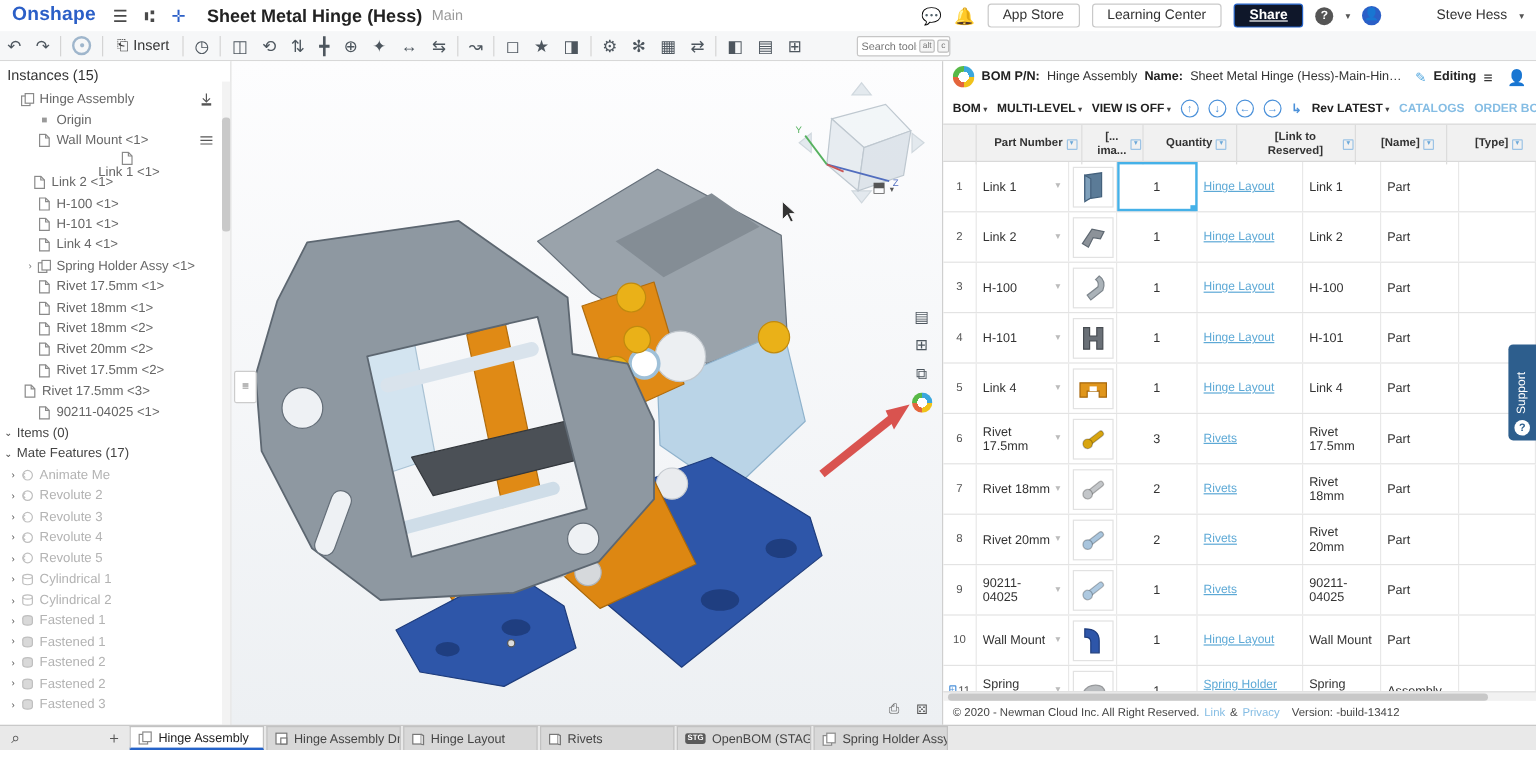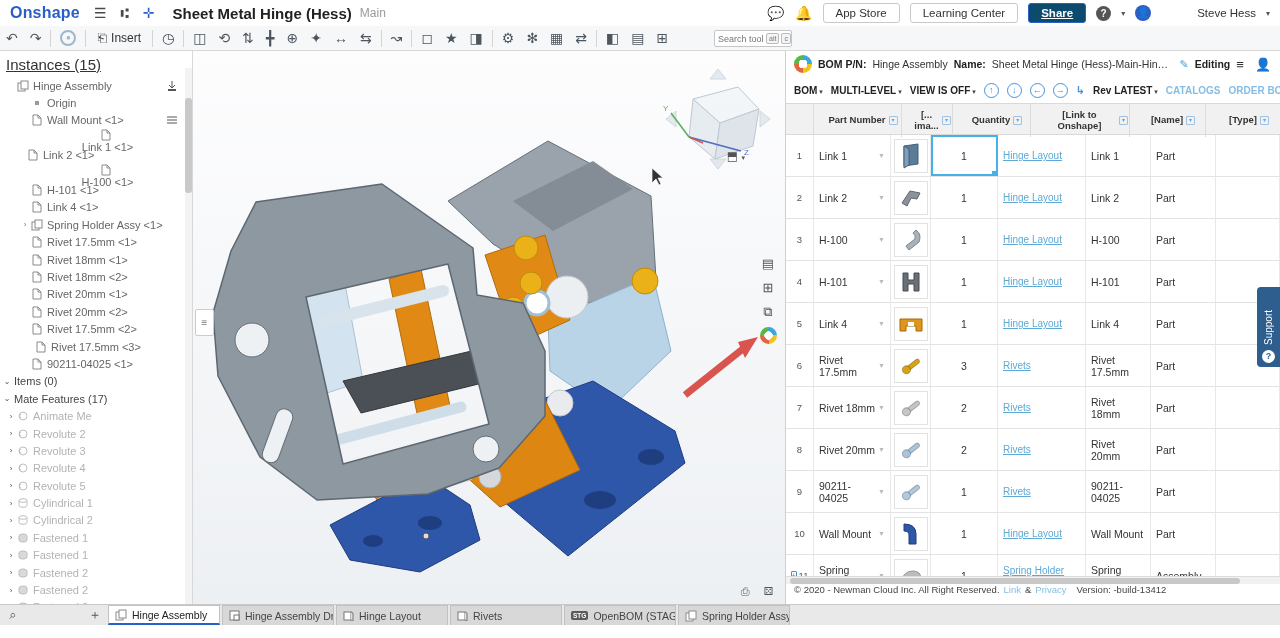--- a/index.html
+++ b/index.html
@@ -7,40 +7,40 @@
     font-family:"Liberation Sans","DejaVu Sans",sans-serif; }
 
   
   #app-header { position:absolute; left:0; top:0; width:1280px; height:26px; background:#fff; display:flex; align-items:center; }
   .logo { font-size:16px; font-weight:bold; color:#2b5fc7; margin-left:10px; letter-spacing:.2px; }
   .hdr-ic { color:#4a4a4a; font-size:14px; margin-left:14px; cursor:pointer; }
   .doc-title { font-size:15px; font-weight:bold; color:#222; margin-left:18px; }
   .doc-ws { font-size:12px; color:#9a9a9a; margin-left:8px; }
   .hdr-right { margin-left:auto; display:flex; align-items:center; gap:10px; padding-right:10px; }
   .hdr-btn { border:1px solid #c9c9c9; border-radius:3px; background:#fff; font-size:11.5px; color:#333; padding:3px 12px; cursor:pointer; }
-  .share-btn { background:#0c4a6e; border-color:#2563c9; color:#fff; font-weight:bold;text-decoration:underline; }
+  .share-btn { background:#0f172a; border-color:#2563c9; color:#fff; font-weight:bold;text-decoration:underline; }
   .help-circle { width:15px; height:15px; border-radius:50%; background:#555; color:#fff; font-size:10px; font-weight:bold; text-align:center; line-height:15px; }
   .caret { font-size:8px; color:#555; }
   .avatar { width:16px; height:16px; border-radius:50%; background:#2b5fc7; color:#fff; font-size:10px; text-align:center; line-height:16px; }
   .user-name { font-size:11.5px; color:#333;margin-left:36px; }
 
   
   #main-toolbar { position:absolute; left:0; top:26px; width:1280px; height:25px; background:#f6f7f8; border-bottom:1px solid #d8d8d8; display:flex; align-items:center; }
   .tb-ic { font-size:14px; color:#4d565e; padding:0 6px; cursor:pointer; }
   .tb-div { width:1px; height:17px; background:#d4d4d4; margin:0 3px; }
   .record { width:16px; height:16px; border-radius:50%; border:2px solid #9fb6cc; color:#9fb6cc; font-size:8px; text-align:center; line-height:12px; margin:0 6px; }
   .insert-btn { display:flex; align-items:center; gap:4px; font-size:12px; color:#333; padding:0 8px; cursor:pointer; }
   #tb-icons { display:flex; align-items:center; }
   #search-tools { position:absolute; left:714px; top:4px; width:78px; height:17px; border:1px solid #c6c6c6; border-radius:2px; background:#fff; display:flex; align-items:center; padding:0 3px; gap:2px; }
   #search-tools input { border:0; outline:0; width:46px; font-size:9px; color:#777; font-family:inherit; }
   .key-badge { border:1px solid #bbb; border-radius:2px; font-size:7px; color:#777; padding:0 2px; line-height:9px; background:#f4f4f4; }
 
   
   #left-panel { position:absolute; left:0; top:51px; width:193px; height:553px; background:#fff; border-right:1px solid #d8d8d8; overflow:hidden; }
-  .lp-header { font-size:15px; color:#333; padding:5px 0 4px 6px;text-decoration:underline; }
+  .lp-header { font-size:12px; color:#333; padding:5px 0 4px 6px; }
   .tree-row { height:17.4px; display:flex; align-items:center; font-size:11px; color:#666; cursor:pointer; white-space:nowrap; }
   .tree-row .chev { width:10px; font-size:8px; color:#777; text-align:center; }
   .tree-row .t-ic { width:14px; display:flex; justify-content:center; }
   .tree-row .lbl { margin-left:3px; }
   .tree-row .trail { margin-left:auto; margin-right:14px; color:#555; font-size:11px; }
   .sec-row { height:17.4px; display:flex; align-items:center; font-size:11px; color:#444; }
   .mate-row { color:#b3b3b3; }
   .mate-row .chev { color:#555; }
   #lp-scroll { position:absolute; right:0; top:17px; width:7px; height:536px; background:#f3f3f3; }
   #lp-thumb { position:absolute; right:0; top:30px; width:7px; height:95px; background:#c9c9c9; border-radius:3px; }
@@ -83,21 +83,21 @@
   .c-part .dd { color:#bbb; font-size:7px; }
   .c-img { justify-content:center; padding:2px; }
   .thumb { width:34px; height:34px; background:#fff; border:1px solid #e2e2e2; display:flex; align-items:center; justify-content:center; }
   .c-qty { justify-content:center; }
   .c-qty.sel { outline:2px solid #45b1e8; outline-offset:-2px; position:relative; }
   .c-qty.sel::after { content:""; position:absolute; right:0; bottom:0; width:5px; height:5px; background:#45b1e8; }
   .c-link a { color:#5da9d6; font-size:10px; text-decoration:underline; cursor:pointer; }
   .expand-box { width:10px; height:10px; border:1px solid #4a90d9; border-radius:1px; color:#4a90d9; font-size:7px; line-height:8px; text-align:center; }
   #bom-hscroll { height:8px; background:#f1f1f1; border-top:1px solid #ddd; position:relative; }
   #bom-hthumb { position:absolute; left:4px; top:1px; width:450px; height:6px; background:#c8c8c8; border-radius:3px; }
-  #bom-footer { height:16px; display:flex; align-items:flex-start; gap:4px; font-size:9.5px; color:#444; padding:0 8px; white-space:nowrap; }
+  #bom-footer { height:16px; display:flex; align-items:flex-end; gap:4px; font-size:9.5px; color:#444; padding:0 8px; white-space:nowrap; }
   #bom-footer .lnk { color:#85bde4; cursor:pointer; }
 
   
   #support-tab { position:absolute; right:0; top:287px; width:23px; height:80px; background:#2d5e8d; border-radius:4px 0 0 4px; display:flex; flex-direction:column; align-items:center; justify-content:flex-end; padding-bottom:4px; cursor:pointer; }
   #support-tab .txt { color:#fff; font-size:10px; writing-mode:vertical-rl; transform:rotate(180deg); margin-bottom:5px; }
   #support-tab .q { width:13px; height:13px; border-radius:50%; background:#fff; color:#2d5e8d; font-size:9px; font-weight:bold; text-align:center; line-height:13px; }
 
   
   #tab-bar { position:absolute; left:0; top:604px; width:1280px; height:21px; background:#e9e9e9; border-top:1px solid #c9c9c9; display:flex; align-items:stretch; }
   .tabbar-ic { width:26px; display:flex; align-items:center; justify-content:center; color:#555; font-size:13px; cursor:pointer; }
@@ -231,21 +231,21 @@
       <div class="tree-row" style="padding-left: 16px;">
         <span class="chev"></span>
         <span class="t-ic">
           <svg width="12" height="12" style="display:block">
             <path d="M2,1 h5 l3,3 v7 h-8 z" fill="none" stroke="#8a8a8a"></path>
             <path d="M7,1 v3 h3" fill="none" stroke="#8a8a8a"></path>
           </svg>
         </span>
         <span class="lbl">Link 2 &lt;1&gt;</span>
       </div>
-      <div class="tree-row" style="padding-left: 20px; flex-direction: column;">
+      <div class="tree-row" style="padding-left: 20px;">
         <span class="chev"></span>
         <span class="t-ic">
           <svg width="12" height="12" style="display:block">
             <path d="M2,1 h5 l3,3 v7 h-8 z" fill="none" stroke="#8a8a8a"></path>
             <path d="M7,1 v3 h3" fill="none" stroke="#8a8a8a"></path>
           </svg>
         </span>
         <span class="lbl">H-100 &lt;1&gt;</span>
       </div>
       <div class="tree-row" style="padding-left: 20px;">
@@ -309,43 +309,33 @@
         <span class="lbl">Rivet 18mm &lt;2&gt;</span>
       </div>
       <div class="tree-row" style="padding-left: 20px;">
         <span class="chev"></span>
         <span class="t-ic">
           <svg width="12" height="12" style="display:block">
             <path d="M2,1 h5 l3,3 v7 h-8 z" fill="none" stroke="#8a8a8a"></path>
             <path d="M7,1 v3 h3" fill="none" stroke="#8a8a8a"></path>
           </svg>
         </span>
-        <span class="lbl">Rivet 20mm &lt;1&gt;</span>
-      </div>
-      <div class="tree-row" style="padding-left: 20px;">
-        <span class="chev"></span>
-        <span class="t-ic">
-          <svg width="12" height="12" style="display:block">
-            <path d="M2,1 h5 l3,3 v7 h-8 z" fill="none" stroke="#8a8a8a"></path>
-            <path d="M7,1 v3 h3" fill="none" stroke="#8a8a8a"></path>
-          </svg>
-        </span>
         <span class="lbl">Rivet 20mm &lt;2&gt;</span>
       </div>
       <div class="tree-row" style="padding-left: 20px;">
         <span class="chev"></span>
         <span class="t-ic">
           <svg width="12" height="12" style="display:block">
             <path d="M2,1 h5 l3,3 v7 h-8 z" fill="none" stroke="#8a8a8a"></path>
             <path d="M7,1 v3 h3" fill="none" stroke="#8a8a8a"></path>
           </svg>
         </span>
         <span class="lbl">Rivet 17.5mm &lt;2&gt;</span>
       </div>
-      <div class="tree-row" style="padding-left: 24px;">
+      <div class="tree-row" style="padding-left: 8px;">
         <span class="chev"></span>
         <span class="t-ic">
           <svg width="12" height="12" style="display:block">
             <path d="M2,1 h5 l3,3 v7 h-8 z" fill="none" stroke="#8a8a8a"></path>
             <path d="M7,1 v3 h3" fill="none" stroke="#8a8a8a"></path>
           </svg>
         </span>
         <span class="lbl">Rivet 17.5mm &lt;3&gt;</span>
       </div>
       <div class="tree-row" style="padding-left: 20px;">
@@ -611,21 +601,21 @@
       </div>
       <div class="gh-cell">
         <span>[... ima...</span>
         <span class="filter-ic">▾</span>
       </div>
       <div class="gh-cell">
         <span>Quantity</span>
         <span class="filter-ic">▾</span>
       </div>
       <div class="gh-cell">
-        <span>[Link to Onshape]</span>
+        <span>[Link to Reserved]</span>
         <span class="filter-ic">▾</span>
       </div>
       <div class="gh-cell">
         <span>[Name]</span>
         <span class="filter-ic">▾</span>
       </div>
       <div class="gh-cell">
         <span>[Type]</span>
         <span class="filter-ic">▾</span>
       </div>

